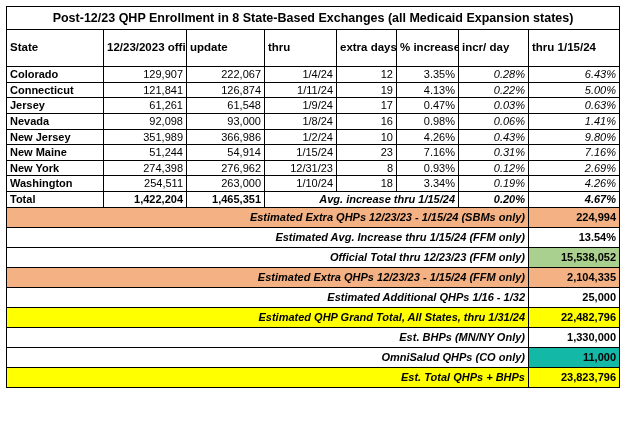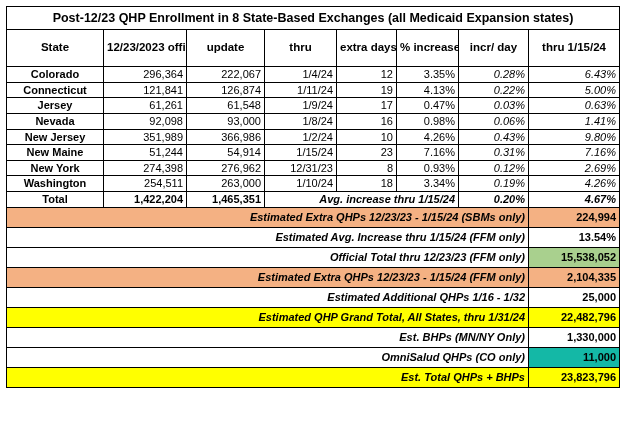--- a/index.html
+++ b/index.html
@@ -37,29 +37,28 @@
   }
   .title-cell {
     font-weight: bold;
     font-size: 12.5px;
     text-align: center;
     height: 20px;
     padding: 2px 2px;
   }
   .hdr {
     font-weight: bold;
-    text-align: center;
     font-size: 11.5px;
     height: 34px;
     padding: 2px 2px;
     white-space: normal;
   }
   .state-name {
     font-weight: bold;
-    text-align: center;
+    text-align: left;
     padding-right: 4px;
   }
   .num {
     text-align: right;
     padding-right: 4px;
   }
   .ctr {
     text-align: right;
   }
   .ital {
@@ -111,21 +110,21 @@
           <td class="hdr">12/23/2023 official</td>
           <td class="hdr">update</td>
           <td class="hdr">thru</td>
           <td class="hdr">extra days</td>
           <td class="hdr">% increase</td>
           <td class="hdr">incr/ day</td>
           <td class="hdr">thru 1/15/24</td>
         </tr>
         <tr>
           <td class="state-name">Colorado</td>
-          <td class="num">296,364</td>
+          <td class="num">129,907</td>
           <td class="num">222,067</td>
           <td class="ctr">1/4/24</td>
           <td class="num">12</td>
           <td class="num">3.35%</td>
           <td class="num ital">0.28%</td>
           <td class="num ital">6.43%</td>
         </tr>
         <tr>
           <td class="state-name">Connecticut</td>
           <td class="num">121,841</td>

